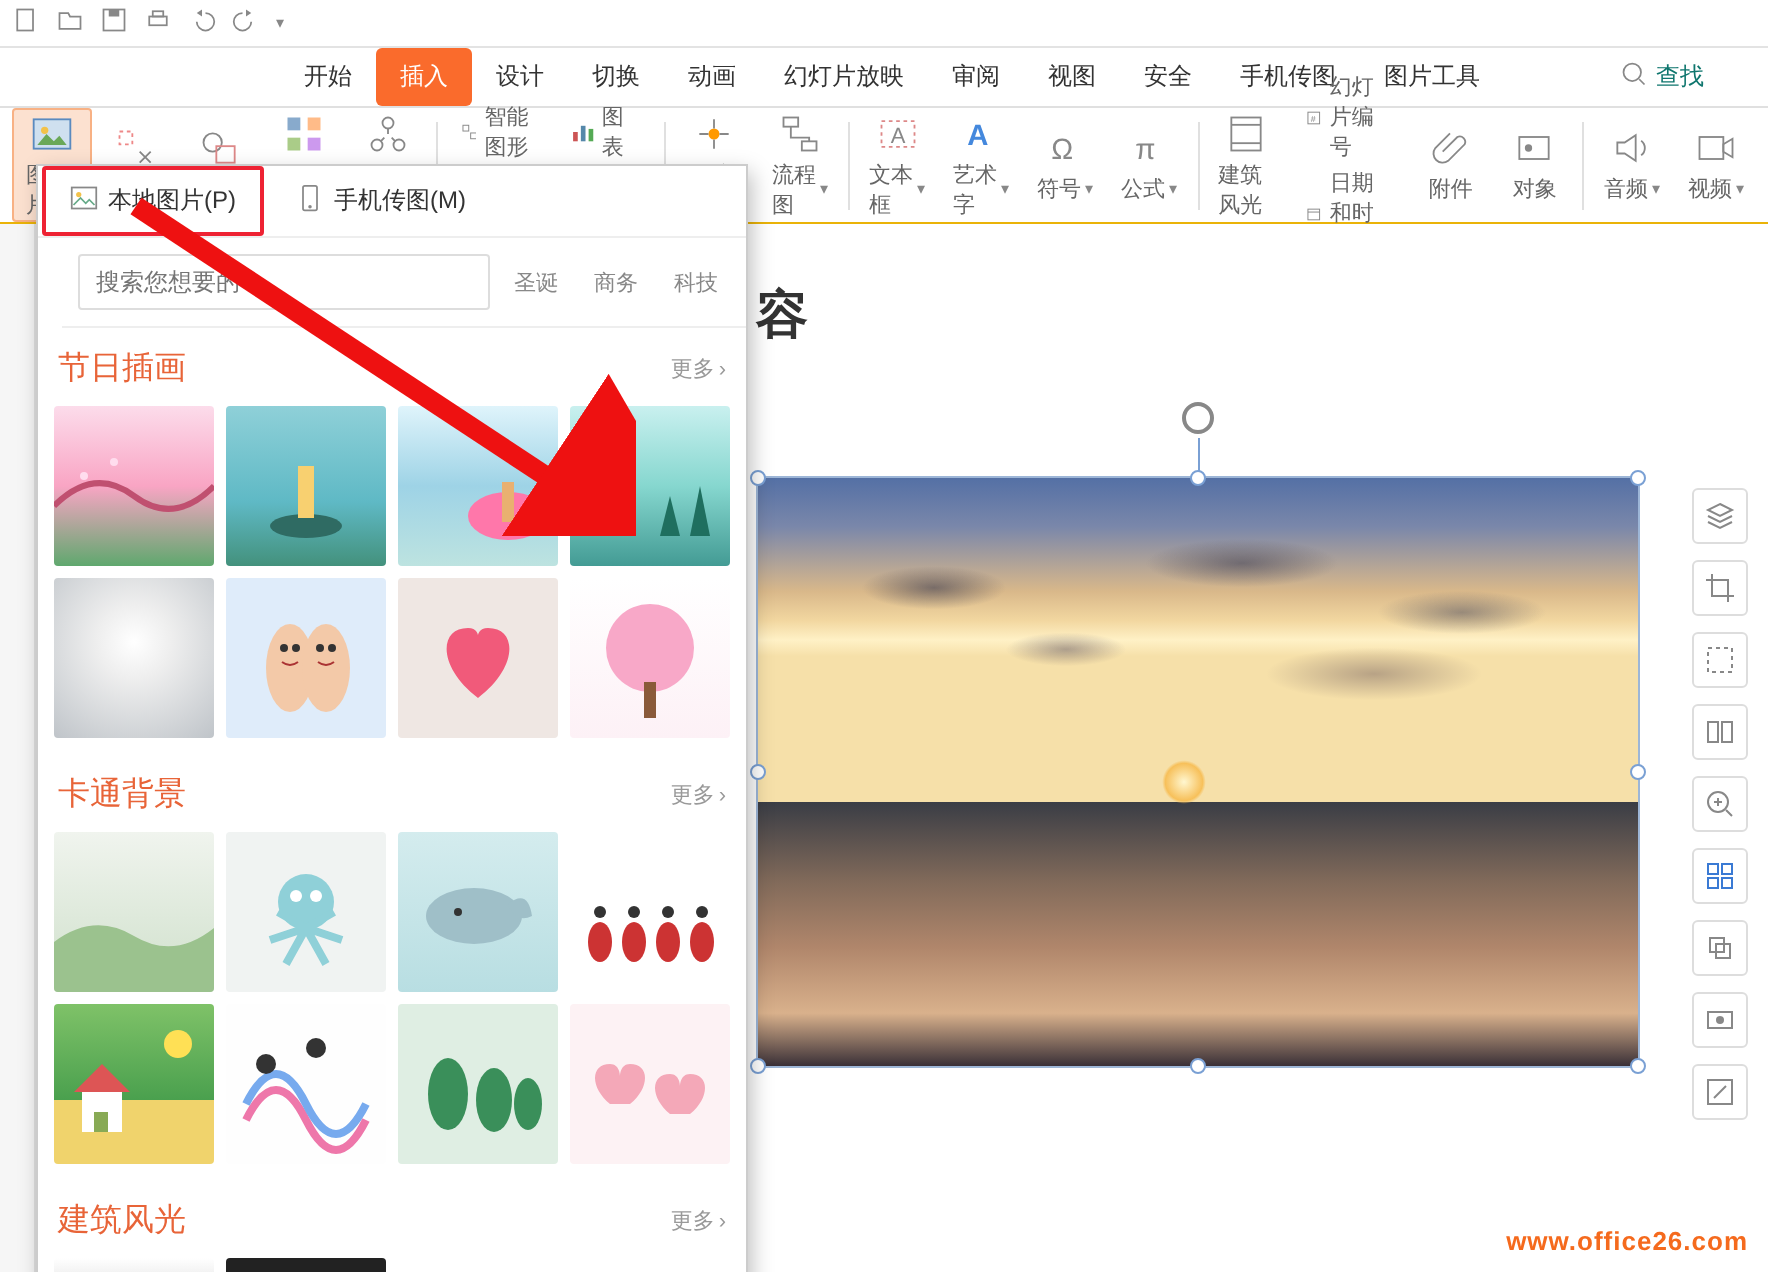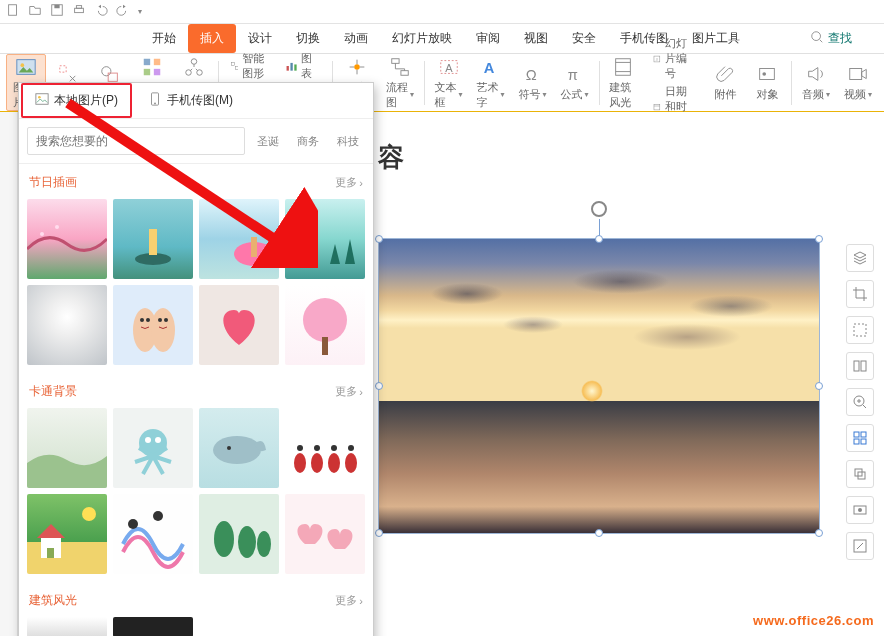--- a/index.html
+++ b/index.html
@@ -24,25 +24,25 @@
     .rgroup .lbl {font-size:11px; display:flex; align-items:center; gap:2px;}
     .rgroup.wide { flex-direction:column; align-items:flex-start; gap:3px; justify-content:center; padding:0 8px;}
     .rgroup.wide .row{ display:flex; align-items:center; gap:4px; font-size:11px;}
     .sep { width:1px; height:44px; background:#e0e0e0; margin:0 2px;}
 
     
     .dd { position:absolute; left:18px; top:82px; width:356px; background:#fff; border:1px solid #ccc; box-shadow:2px 4px 10px rgba(0,0,0,0.25); z-index:50;}
     .dd-row1 { display:flex; align-items:center; height:36px; border-bottom:1px solid #eee;}
     .dd-item { display:flex; align-items:center; gap:5px; padding:0 14px; height:100%; cursor:pointer; font-size:12px;}
     .dd-item.hl { border:2px solid #e23; border-radius:2px; margin:2px; padding:0 12px;}
-    .dd-search { display:flex; align-items:center; padding:8px; gap:6px; border-bottom:1px solid #eee;}
+    .dd-search { display:flex; align-items:center; padding:8px; gap:6px; border-bottom:1px solid #eee;margin-left:12px;}
     .dd-search input { flex:1; border:1px solid #ddd; padding:6px 8px; font-size:12px; outline:none; border-radius:2px;}
     .chip { font-size:11px; color:#888; padding:2px 6px; cursor:pointer;}
     .cat { padding:10px 10px 4px 10px; display:flex; justify-content:space-between; align-items:center;}
-    .cat-title { color:#e86438; font-size:12px;}
+    .cat-title { color:#e86438; font-size:16px;}
     .more { color:#999; font-size:11px; cursor:pointer; display:flex; align-items:center; gap:2px;}
     .grid { display:grid; grid-template-columns:repeat(4,1fr); gap:6px; padding:4px 8px 8px 8px;}
     .thumb { aspect-ratio:1/1; border-radius:2px; overflow:hidden; cursor:pointer; position:relative;}
 
     
     .t-sky { background:linear-gradient(#fcdceb,#f9a5c4,#5fa86e);}
     .t-sea { background:linear-gradient(#8fd0d8,#5fb9c5 60%,#43917c);}
     .t-cloud { background:linear-gradient(#dff4fb,#9ed3e6,#bde3e0);}
     .t-lake { background:linear-gradient(#c9f0ef,#86d7cf 50%,#439b94);}
     .t-glow { background:radial-gradient(circle at 50% 40%,#fff,#eee 30%,#bfc4c9);}

